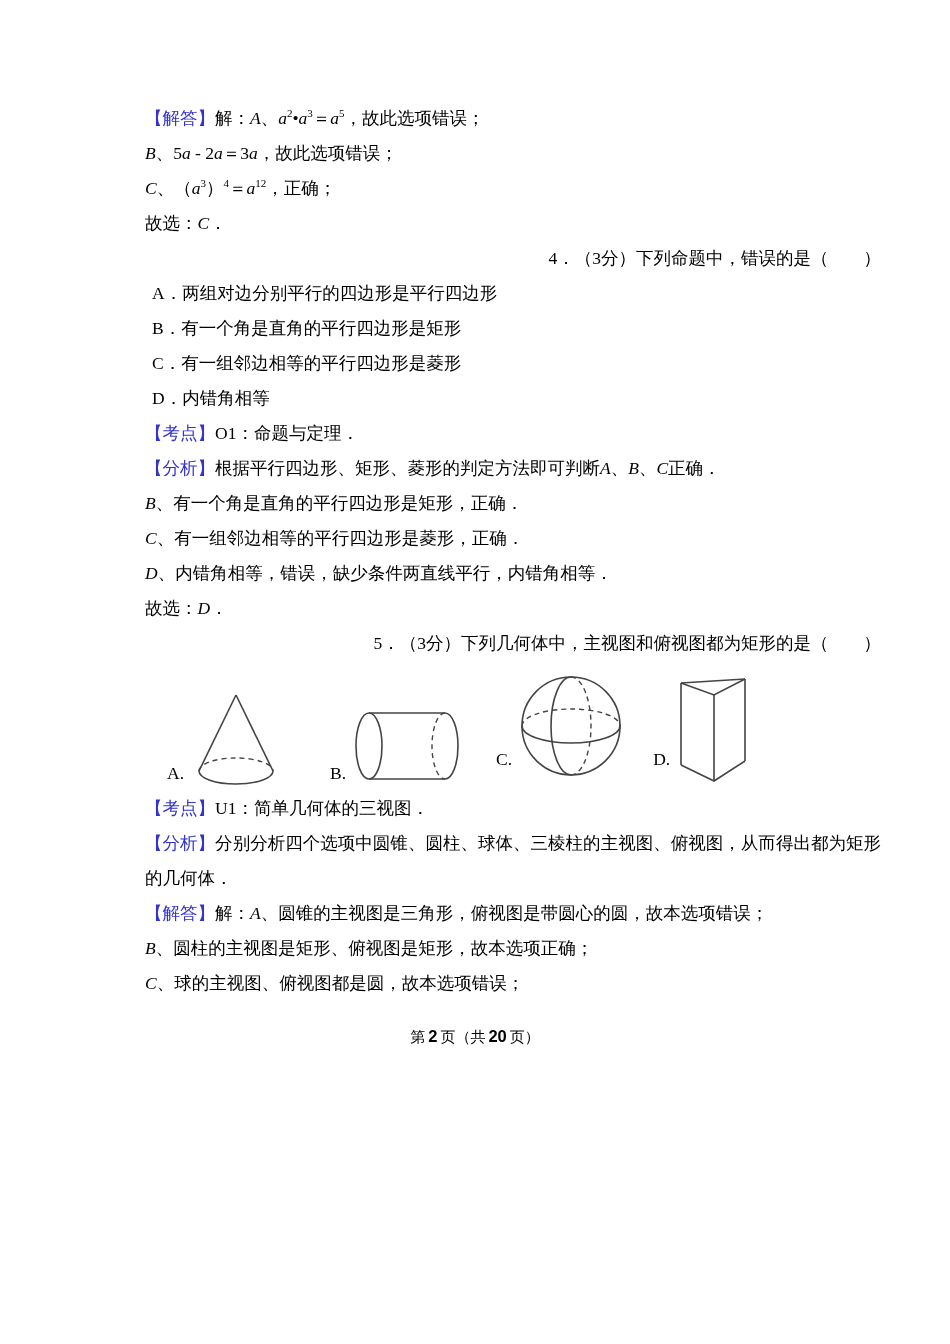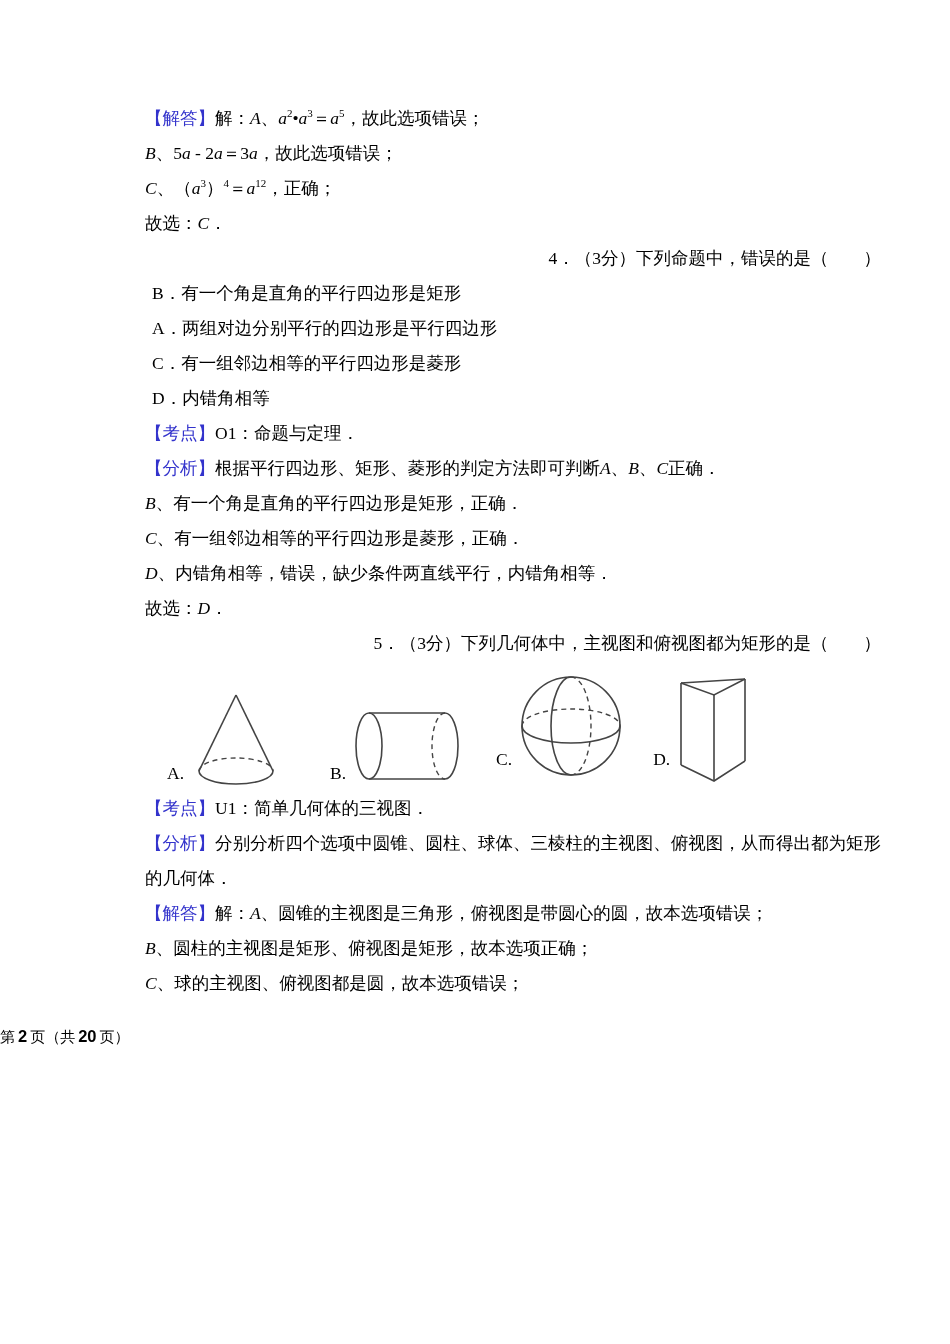--- a/index.html
+++ b/index.html
@@ -26,42 +26,42 @@
   }
   .figcell { display: flex; align-items: flex-end; }
   .figlabel { font-size: 17.5px; line-height: 20px; margin-right: 7px; }
   .lb-low  { margin-bottom: 2px; }
   .lb-high { margin-bottom: 16px; }
   .m1 { margin-left: 49px; }
   .m2 { margin-left: 35px; }
   .m3 { margin-left: 30px; }
   .figcell svg { display: block; stroke: #444444; fill: none; stroke-width: 1.6; }
   .dash { stroke-dasharray: 5 4; stroke-width: 1.4; }
-  .footer { margin-top: 26px; text-align: left; font-size: 15px; }
+  .footer { margin-top: 26px; text-align: center; font-size: 15px; }
   .footer .num {
     font-family: "Liberation Sans", "DejaVu Sans", sans-serif;
     font-weight: bold; font-size: 16.5px; padding: 0 3px;
   }
 </style>
 </head>
 <body>
 
 <main class="content">
 
   <section>
     <p class="para"><span class="blabel">【解答】</span><span>解：<i>A</i>、<i>a</i><sup>2</sup>•<i>a</i><sup>3</sup>＝<i>a</i><sup>5</sup>，故此选项错误；</span></p>
     <p class="para"><span><i>B</i>、5<i>a</i> - 2<i>a</i>＝3<i>a</i>，故此选项错误；</span></p>
     <p class="para"><span><i>C</i>、（<i>a</i><sup>3</sup>）<sup>4</sup>＝<i>a</i><sup>12</sup>，正确；</span></p>
     <p class="para"><span>故选：<i>C</i>．</span></p>
   </section>
 
   <section>
     <p class="para question"><span>4．（3分）下列命题中，错误的是（　　）</span></p>
+    <p class="para option"><span>A．两组对边分别平行的四边形是平行四边形</span></p>
     <p class="para option"><span>B．有一个角是直角的平行四边形是矩形</span></p>
-    <p class="para option"><span>A．两组对边分别平行的四边形是平行四边形</span></p>
     <p class="para option"><span>C．有一组邻边相等的平行四边形是菱形</span></p>
     <p class="para option"><span>D．内错角相等</span></p>
     <p class="para"><span class="blabel">【考点】</span><span>O1：命题与定理．</span></p>
     <p class="para"><span class="blabel">【分析】</span><span>根据平行四边形、矩形、菱形的判定方法即可判断<i>A</i>、<i>B</i>、<i>C</i>正确．</span></p>
     <p class="para"><span><i>B</i>、有一个角是直角的平行四边形是矩形，正确．</span></p>
     <p class="para"><span><i>C</i>、有一组邻边相等的平行四边形是菱形，正确．</span></p>
     <p class="para"><span><i>D</i>、内错角相等，错误，缺少条件两直线平行，内错角相等．</span></p>
     <p class="para"><span>故选：<i>D</i>．</span></p>
   </section>
 

